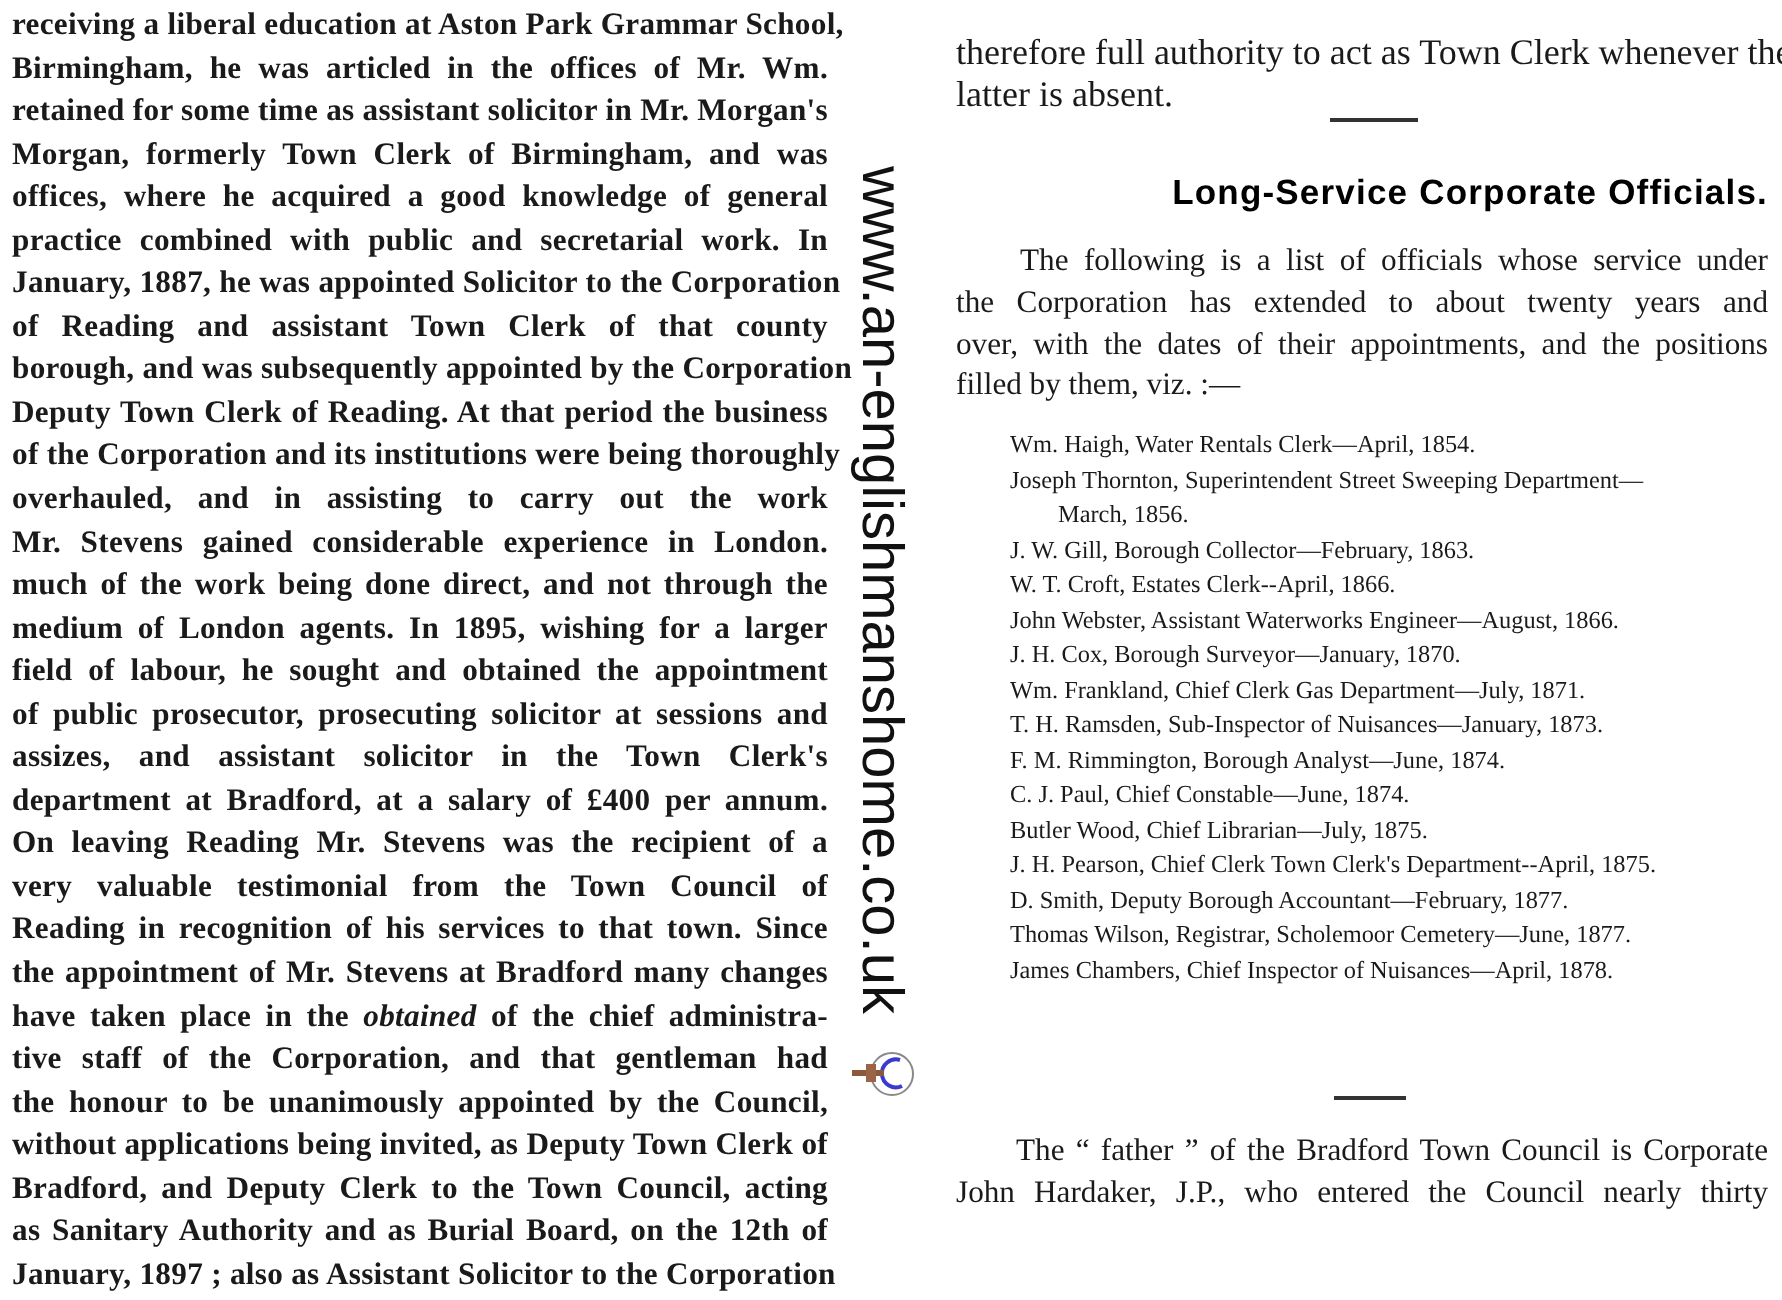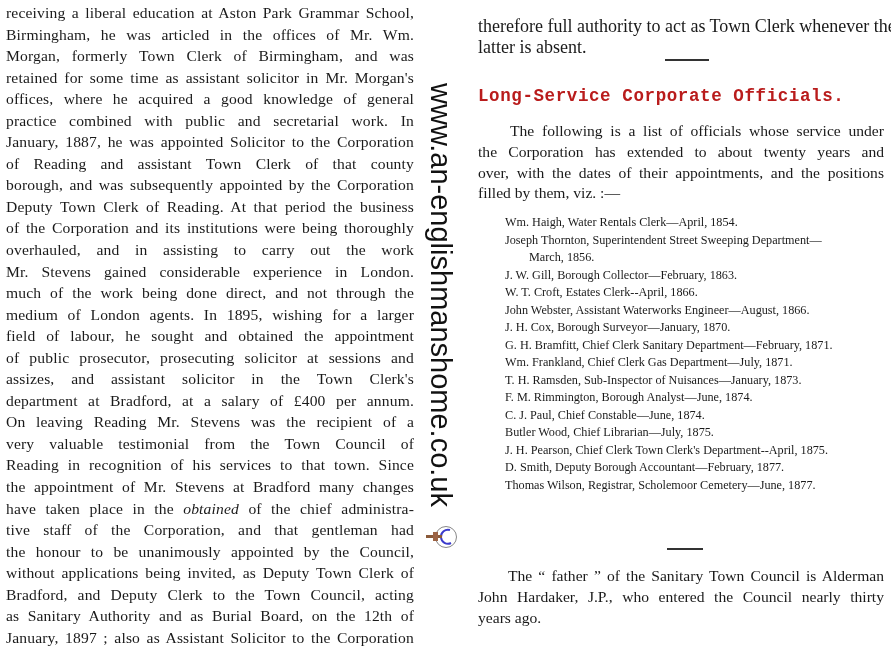--- a/index.html
+++ b/index.html
@@ -1,50 +1,50 @@
 <!DOCTYPE html>
 <html><head>
   <meta charset="utf-8">
   <style>
     html, body { margin: 0; padding: 0; background: #ffffff; }
     body { width: 891px; height: 650px; position: relative; overflow: hidden;
            font-family: "Liberation Serif", "DejaVu Serif", serif; color: #1a1a1a; }
     .left-col { position: absolute; left: 6px; top: 2px; width: 408px;
                 font-size: 15.6px; line-height: 21.55px; text-align: justify; letter-spacing: 0.15px; }
     .left-col p { margin: 0; }
-    .left-col .ln { display: block; text-align: justify; text-align-last: justify; white-space: nowrap; }
+    .left-col .ln { display: block; text-align: justify; text-align-last: justify; white-space: nowrap; font-weight: bold; }
     .watermark { position: absolute; left: 425px; top: 80px; width: 30px; height: 430px; }
     .watermark span { position: absolute; left: 50%; top: 50%; transform: translate(-50%,-50%) rotate(90deg);
                       white-space: nowrap; font-family: "Liberation Sans", "DejaVu Sans", sans-serif;
                       font-size: 29px; color: #111; letter-spacing: 0px; }
     .logo { position: absolute; left: 424px; top: 522px; width: 36px; height: 30px; }
     .para { margin: 0; text-align: justify; }
     .para .ln { display: block; text-align-last: justify; white-space: nowrap; }
     .para .ln.last { text-align-last: left; }
     .rule { width: 44px; height: 0; border-top: 2px solid #333; margin: 0 auto; }
     .rule1 { position: absolute; left: 665px; top: 59px; width: 44px; }
     .rule2 { position: absolute; left: 667px; top: 548px; width: 36px; }
-    .heading { position: absolute; left: 478px; top: 86px; width: 406px; text-align: left;
-               font-family: Liberation Mono, monospace; font-weight: bold; font-size: 17.5px; letter-spacing: 0.6px; color: #b91c1c; }
+    .heading { position: absolute; left: 478px; top: 86px; width: 406px; text-align: right;
+               font-family: Liberation Sans, sans-serif; font-weight: bold; font-size: 17.5px; letter-spacing: 0.6px; color: #000000; }
     .intro { position: absolute; left: 478px; top: 121px; width: 406px; font-size: 15.6px; line-height: 20.8px; }
     .officials { position: absolute; left: 505px; top: 214px; width: 386px; font-size: 12.2px; line-height: 17.5px; }
     .officials .item { display: block; white-space: nowrap; }
     .officials .cont { display: block; padding-left: 24px; }
     .closing { position: absolute; left: 478px; top: 566px; width: 406px; font-size: 15.6px; line-height: 20.8px; }
     .top-para { position: absolute; left: 478px; top: 16px; width: 406px; font-size: 18px; line-height: 21px; }
   </style>
 </head>
 <body>
 
 <div class="left-col">
   <p>
     <span class="ln">receiving a liberal education at Aston Park Grammar School,</span>
     <span class="ln">Birmingham, he was articled in the offices of Mr. Wm.</span>
+    <span class="ln">retained for some time as assistant solicitor in Mr. Morgan's</span>
     <span class="ln">Morgan, formerly Town Clerk of Birmingham, and was</span>
-    <span class="ln">retained for some time as assistant solicitor in Mr. Morgan's</span>
     <span class="ln">offices, where he acquired a good knowledge of general</span>
     <span class="ln">practice combined with public and secretarial work. In</span>
     <span class="ln">January, 1887, he was appointed Solicitor to the Corporation</span>
     <span class="ln">of Reading and assistant Town Clerk of that county</span>
     <span class="ln">borough, and was subsequently appointed by the Corporation</span>
     <span class="ln">Deputy Town Clerk of Reading. At that period the business</span>
     <span class="ln">of the Corporation and its institutions were being thoroughly</span>
     <span class="ln">overhauled, and in assisting to carry out the work</span>
     <span class="ln">Mr. Stevens gained considerable experience in London.</span>
     <span class="ln">much of the work being done direct, and not through the</span>
@@ -102,32 +102,31 @@
 </div>
 
 <div class="officials">
   <span class="item">Wm. Haigh, Water Rentals Clerk—April, 1854.</span>
   <span class="item">Joseph Thornton, Superintendent Street Sweeping Department—</span>
   <span class="cont">March, 1856.</span>
   <span class="item">J. W. Gill, Borough Collector—February, 1863.</span>
   <span class="item">W. T. Croft, Estates Clerk--April, 1866.</span>
   <span class="item">John Webster, Assistant Waterworks Engineer—August, 1866.</span>
   <span class="item">J. H. Cox, Borough Surveyor—January, 1870.</span>
-  <span class="item">G. H. Bramfitt, Chief Clerk Sanitary Department—February, 1871.</span>
   <span class="item">Wm. Frankland, Chief Clerk Gas Department—July, 1871.</span>
   <span class="item">T. H. Ramsden, Sub-Inspector of Nuisances—January, 1873.</span>
   <span class="item">F. M. Rimmington, Borough Analyst—June, 1874.</span>
   <span class="item">C. J. Paul, Chief Constable—June, 1874.</span>
   <span class="item">Butler Wood, Chief Librarian—July, 1875.</span>
   <span class="item">J. H. Pearson, Chief Clerk Town Clerk's Department--April, 1875.</span>
   <span class="item">D. Smith, Deputy Borough Accountant—February, 1877.</span>
   <span class="item">Thomas Wilson, Registrar, Scholemoor Cemetery—June, 1877.</span>
+  <span class="item">James Chambers, Chief Inspector of Nuisances—April, 1878.</span>
 </div>
 
 <div class="rule rule2"></div>
 
 <div class="closing">
   <div class="para">
-    <span class="ln" style="padding-left:30px">The “ father ” of the Sanitary Town Council is Alderman</span>
+    <span class="ln" style="padding-left:30px">The “ father ” of the Bradford Town Council is Corporate</span>
     <span class="ln">John Hardaker, J.P., who entered the Council nearly thirty</span>
-    <span class="ln last">years ago.</span>
   </div>
 </div>
 
 </body></html>

